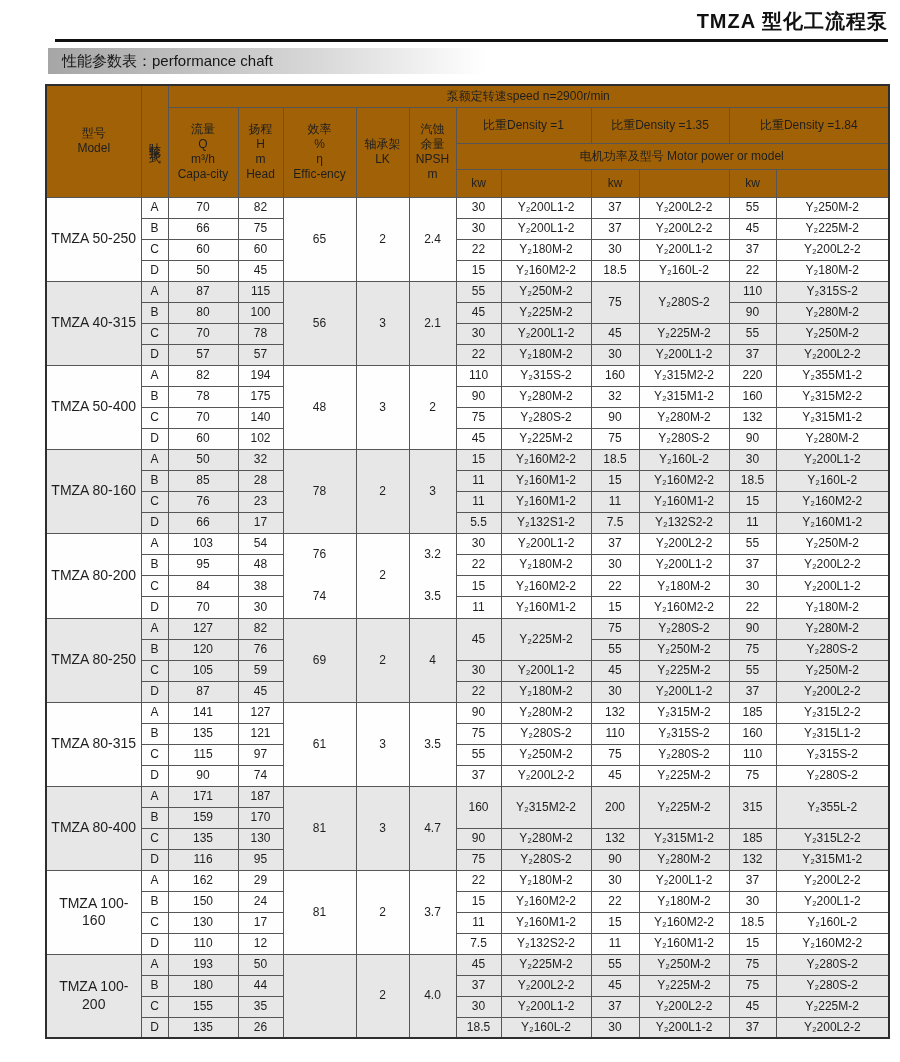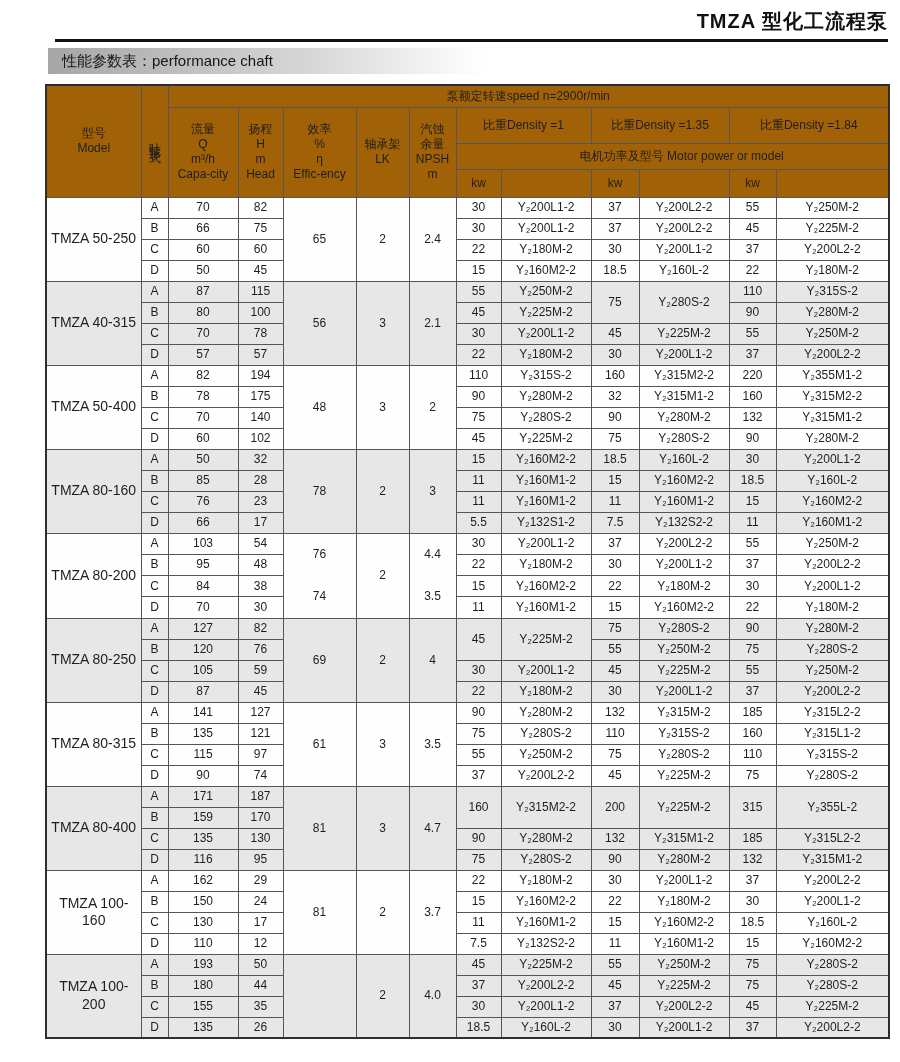--- a/index.html
+++ b/index.html
@@ -339,21 +339,21 @@
         <td rowspan="4" class="model-cell">TMZA 80-200</td>
         <td>A</td>
         <td>103</td>
         <td>54</td>
         <td rowspan="4" class="split">
           <div>76</div>
           <div>74</div>
         </td>
         <td rowspan="4">2</td>
         <td rowspan="4" class="split">
-          <div>4.4</div>
+          <div>3.2</div>
           <div>3.5</div>
         </td>
         <td rowspan="1">30</td>
         <td rowspan="1">Y₂200L1-2</td>
         <td rowspan="1">37</td>
         <td rowspan="1">Y₂200L2-2</td>
         <td rowspan="1">55</td>
         <td rowspan="1">Y₂250M-2</td>
       </tr>
       <tr>

